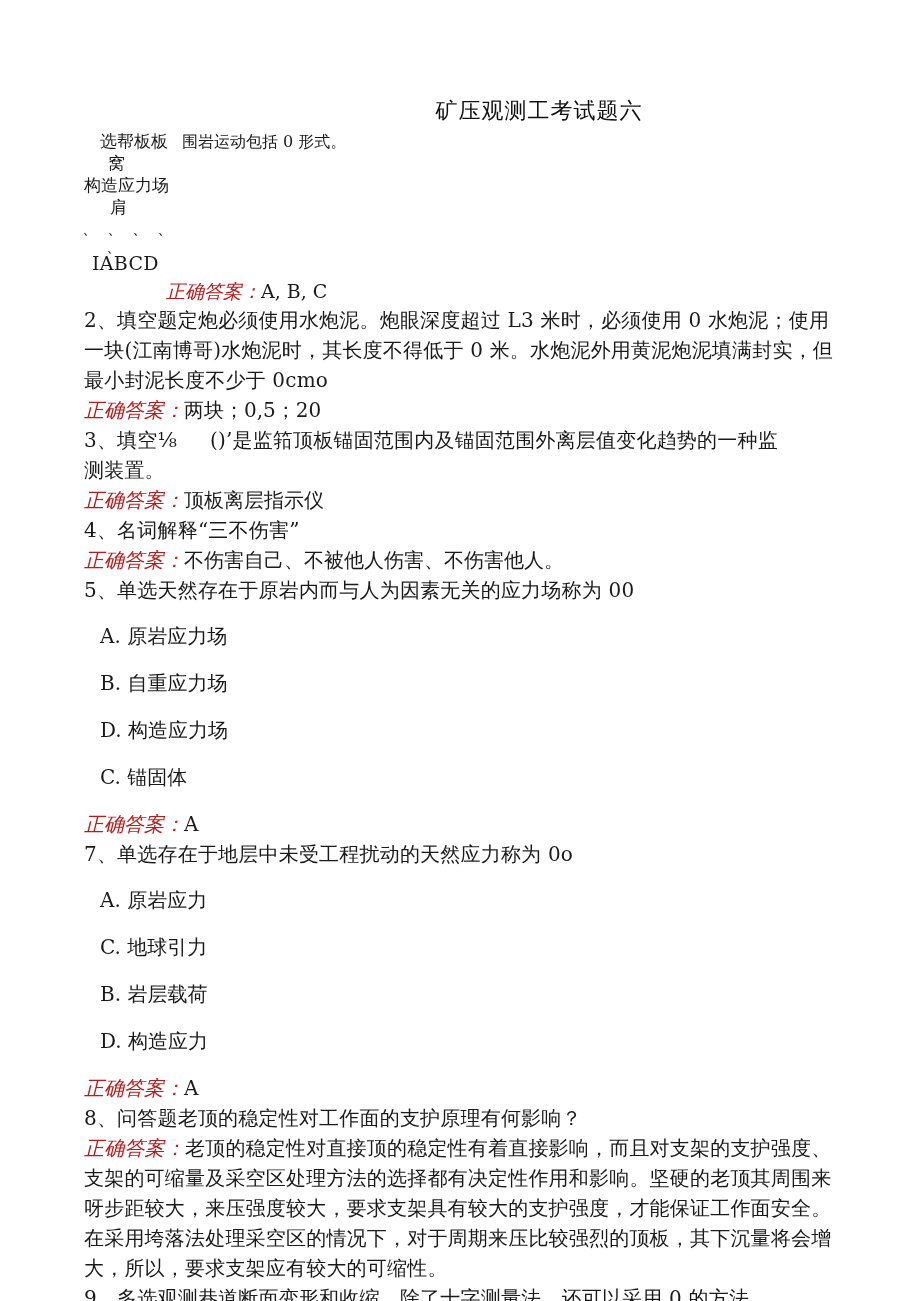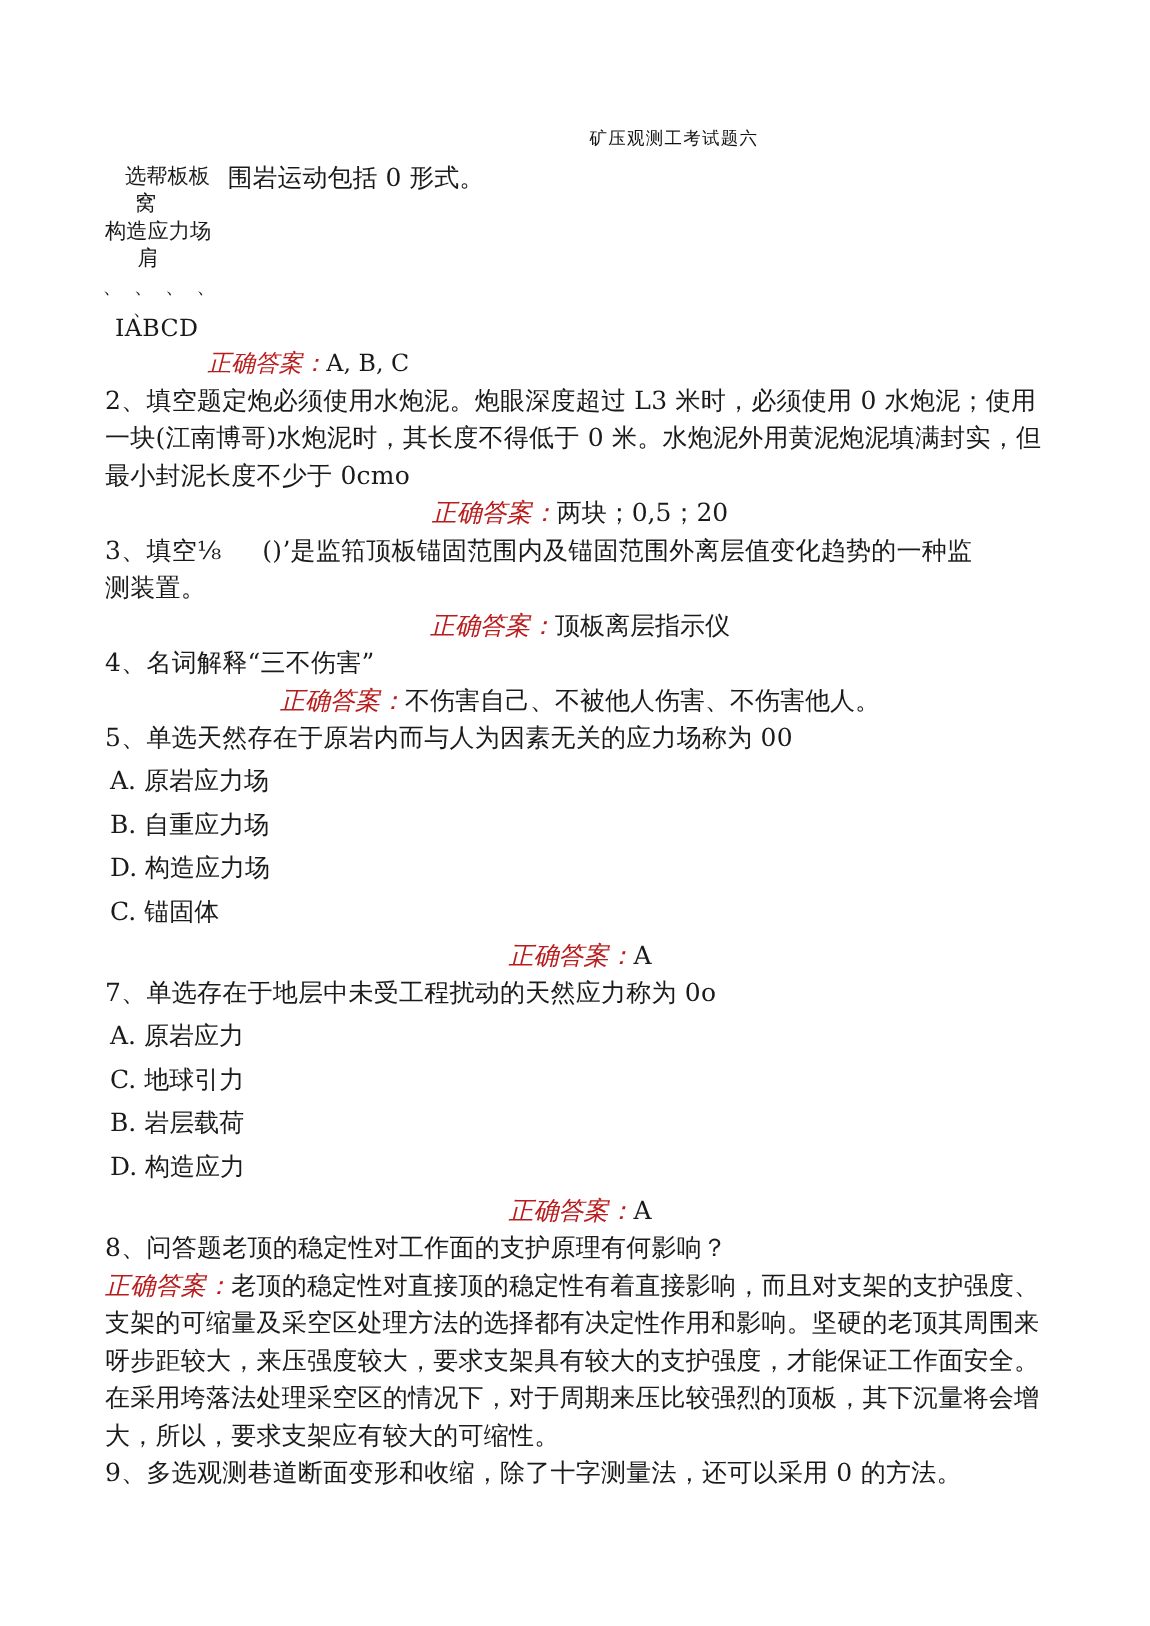--- a/index.html
+++ b/index.html
@@ -24,39 +24,39 @@
   .content {
     position: absolute;
     left: 84px;
     top: 96px;
     width: 760px;
   }
 
   
   .doc-title {
     text-align: center;
-    font-size: 14px;
+    font-size: 22px;
     line-height: 30px;
     letter-spacing: 1px;
     margin: 0 0 2px 0;
     padding-left: 150px;
     font-weight: normal;
     color: #111;
   }
 
   
   .q1-block {
     position: relative;
     min-height: 150px;
   }
   .q1-stem {
     position: absolute;
     left: 98px;
     top: 0px;
-    font-size: 20px;
+    font-size: 16px;
     line-height: 28px;
     white-space: nowrap;
   }
   .q1-frag {
     position: absolute;
     font-size: 17px;
     line-height: 22px;
     white-space: pre;
     color: #1a1a1a;
   }
@@ -79,29 +79,28 @@
   p.line {
     margin: 0;
     font-size: 20px;
     line-height: 30px;
     letter-spacing: 0.2px;
     text-align: left;
     white-space: pre-wrap;
     word-break: break-all;
   }
   p.opt {
-    margin: 4px;
+    margin: 16px;
     font-size: 20px;
     line-height: 31px;
   }
   p.ans {
     margin: 0;
     font-size: 20px;
     line-height: 30px;
-    text-align: center;
   }
   .lbl {
     color: #b91c1c;
     font-style: italic;
   }
   .blk {
     color: #1a1a1a;
   }
   .tight { line-height: 29px; }
 </style>

